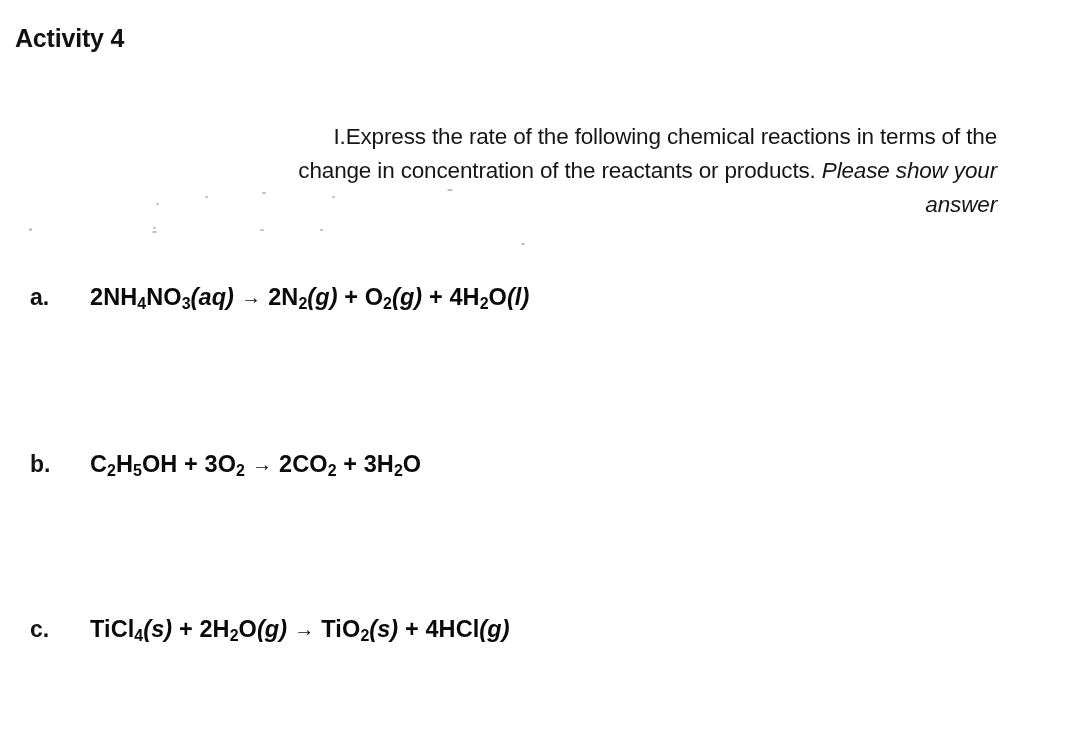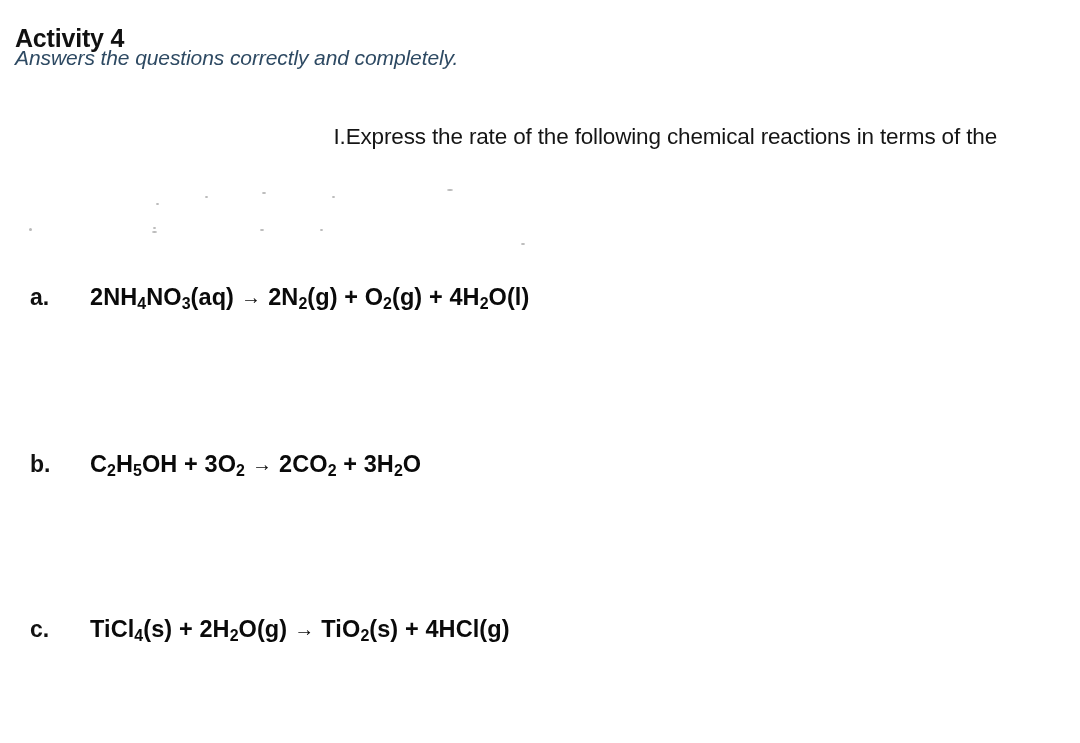--- a/index.html
+++ b/index.html
@@ -90,20 +90,21 @@
     color: #0a0a0a;
     letter-spacing: 0.1px;
   }
   .eq-body sub {
     font-size: 0.68em;
     vertical-align: -0.22em;
     font-weight: bold;
     letter-spacing: 0;
   }
   .state {
+    font-style: italic;
     font-weight: bold;
   }
   .arrow {
     display: inline-block;
     padding: 0 7px;
     font-weight: normal;
     font-size: 20px;
     position: relative;
     top: -1px;
   }
@@ -119,24 +120,25 @@
     border-radius: 50%;
   }
 </style>
 </head>
 <body>
 
 <div class="page">
 
   <div class="title">Activity 4</div>
 
-  <div class="subtitle">Answers the questions correctly and completely.</div>
 
   <div class="instruction">
     <span class="roman">I.</span><span>Express the rate of the following chemical reactions in terms of the</span>
+    <span class="line2"><span>change in concentration of the reactants or products. </span><span class="ital">Please show your</span></span>
+    <span class="line3 ital">answer</span>
   </div>
 
   <div class="eq-row" id="eq-a">
     <span class="eq-label">a.</span>
     <span class="eq-body"><span><span>2</span><span>NH</span><sub>4</sub><span>NO</span><sub>3</sub><span class="state">(aq)</span></span><span class="arrow">→</span><span><span>2</span><span>N</span><sub>2</sub><span class="state">(g)</span></span><span>&nbsp;+&nbsp;</span><span><span>O</span><sub>2</sub><span class="state">(g)</span></span><span>&nbsp;+&nbsp;</span><span><span>4</span><span>H</span><sub>2</sub><span>O</span><span class="state">(l)</span></span></span>
   </div>
 
   <div class="eq-row" id="eq-b">
     <span class="eq-label">b.</span>
     <span class="eq-body"><span><span>C</span><sub>2</sub><span>H</span><sub>5</sub><span>OH</span></span><span>&nbsp;+&nbsp;</span><span><span>3</span><span>O</span><sub>2</sub></span><span class="arrow">→</span><span><span>2</span><span>CO</span><sub>2</sub></span><span>&nbsp;+&nbsp;</span><span><span>3</span><span>H</span><sub>2</sub><span>O</span></span></span>

